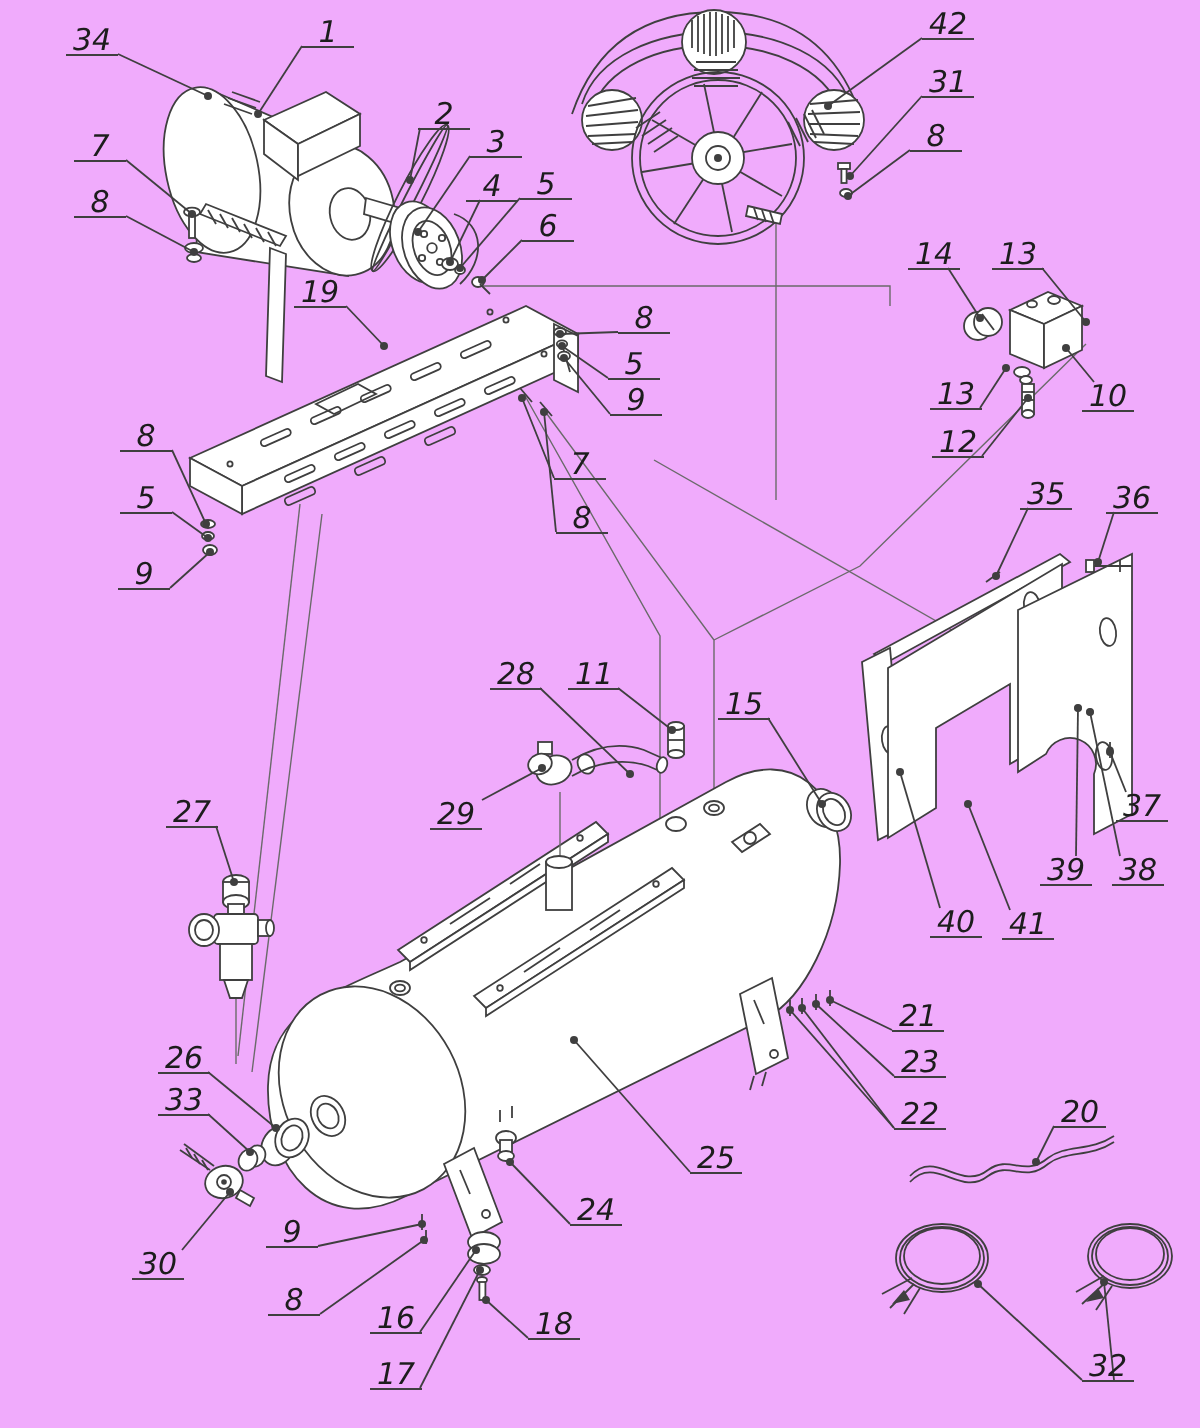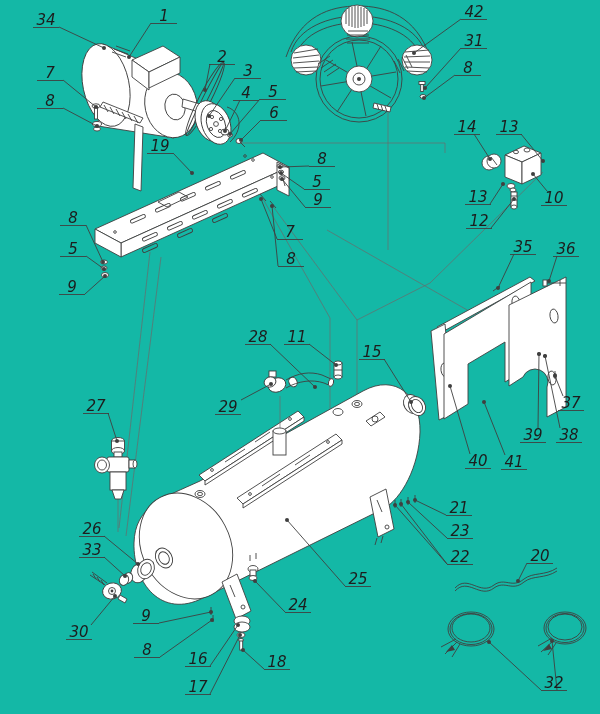--- a/index.html
+++ b/index.html
@@ -1,16 +1,16 @@
 <!DOCTYPE html>
 <html><head>
 <meta charset="utf-8">
 <style>
   html,body{margin:0;padding:0;background:#e8e8e8;}
-  #stage{position:relative;width:600px;height:714px;background:#14b8a6;margin:0 auto;
+  #stage{position:relative;width:600px;height:714px;background:#f0abfc;margin:0 auto;
          font-family:"DejaVu Sans",sans-serif;overflow:hidden;}
   svg{position:absolute;left:0;top:0;}
   .ln{stroke:#3f3f3f;stroke-width:0.9;fill:none;}
   .lnw{stroke:#3f3f3f;stroke-width:0.9;fill:#ffffff;}
   .thin{stroke:#6a6a6a;stroke-width:0.7;fill:none;}
   .callout-text{font-style:italic;font-size:15px;fill:#1d1d1d;}
 </style>
 </head>
 <body>
 

